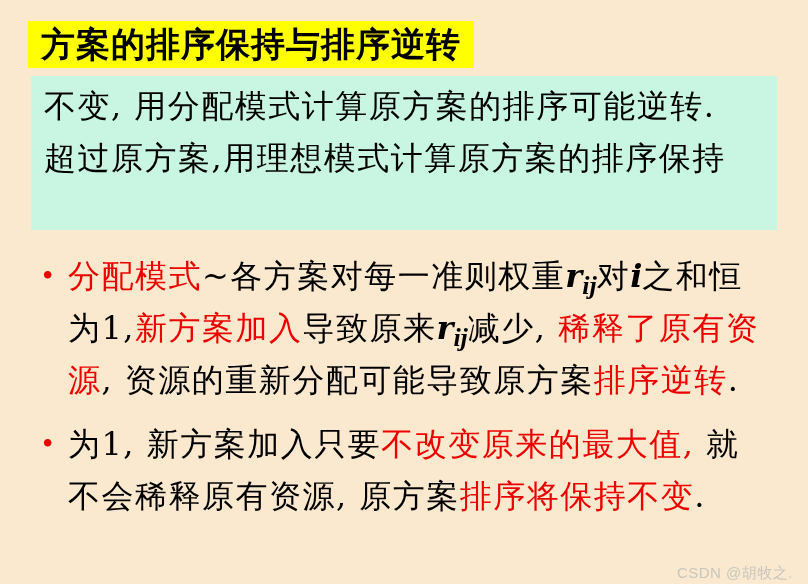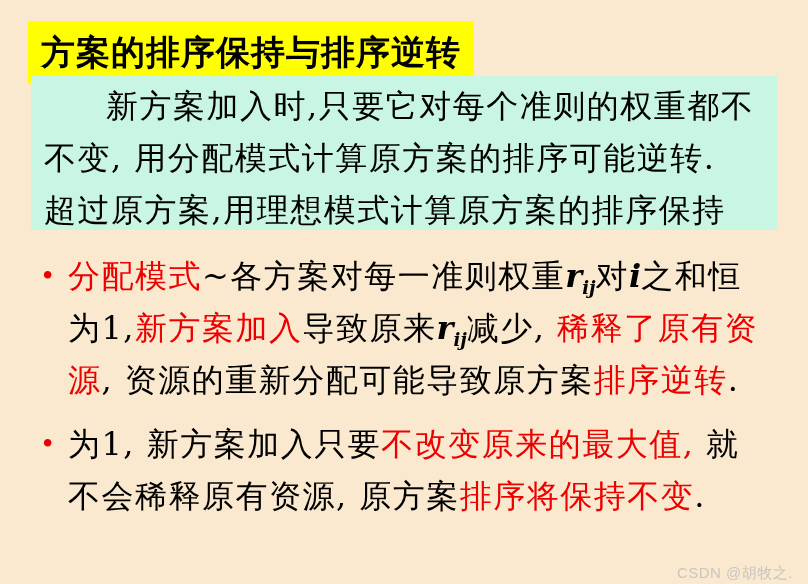--- a/index.html
+++ b/index.html
@@ -9,21 +9,21 @@
     font-family: "DejaVu Serif", "Liberation Serif", serif;
     color: var(--text, #000000);
   }
   .slide {
     position: absolute; inset: 0;
     background: var(--background, #fae9ce);
   }
   .title {
     position: absolute; left: 28px; top: 21px;
     height: 47px; line-height: 47px;
-    padding: 8px 13px;
+    padding: 0 13px;
     background: var(--title-highlight, #ffff00);
     font-size: 34px; font-weight: bold; letter-spacing: 1px;
     white-space: nowrap;
   }
   .summary {
     position: absolute; left: 31px; top: 76px;
     width: 746px; height: 154px; box-sizing: border-box;
     background: var(--summary-background, #c9f5e3);
     font-size: 32px; line-height: 52px; letter-spacing: 1.5px;
     padding: 4px 0 0 13px;
@@ -40,37 +40,36 @@
     font-size: 26px; line-height: 52px;
     color: var(--accent-red, #ed0000);
     letter-spacing: 0;
   }
   .red { color: var(--accent-red, #ed0000); margin-top: 48px; }
   .mvar {
     font-style: italic; font-weight: bold;
     font-family: "DejaVu Serif", "Liberation Serif", serif;
     letter-spacing: 0;
   }
-  .mvar sub { font-size: 18px; line-height: 0; letter-spacing: 0; }
+  .mvar sub { font-size: 26px; line-height: 0; letter-spacing: 0; font-family: Liberation Serif, serif; }
   .watermark {
     position: absolute; right: 15px; bottom: 1px;
     font-family: "Liberation Sans", "DejaVu Sans", sans-serif;
     font-size: 15px; letter-spacing: 0.5px;
     color: var(--watermark, #c8c6c0);
   }
 </style>
 </head>
 <body>
 
 <div class="slide">
 
   <div class="title">方案的排序保持与排序逆转</div>
 
   <div class="summary">
-    <div class="indent">新方案加入时,只要它对每个准则的权重都不</div>
     <div>不变, 用分配模式计算原方案的排序可能逆转.</div>
     <div>超过原方案,用理想模式计算原方案的排序保持</div>
   </div>
 
   <div class="bullets">
 
     <div class="bullet">
       <span class="bullet-marker">•</span>
       <div><span class="red">分配模式</span><span>~各方案对每一准则权重</span><span class="mvar"><span>r</span><sub>ij</sub></span><span>对</span><span class="mvar">i</span><span>之和恒</span></div>
       <div><span>为1,</span><span class="red">新方案加入</span><span>导致原来</span><span class="mvar"><span>r</span><sub>ij</sub></span><span>减少, </span><span class="red">稀释了原有资</span></div>

